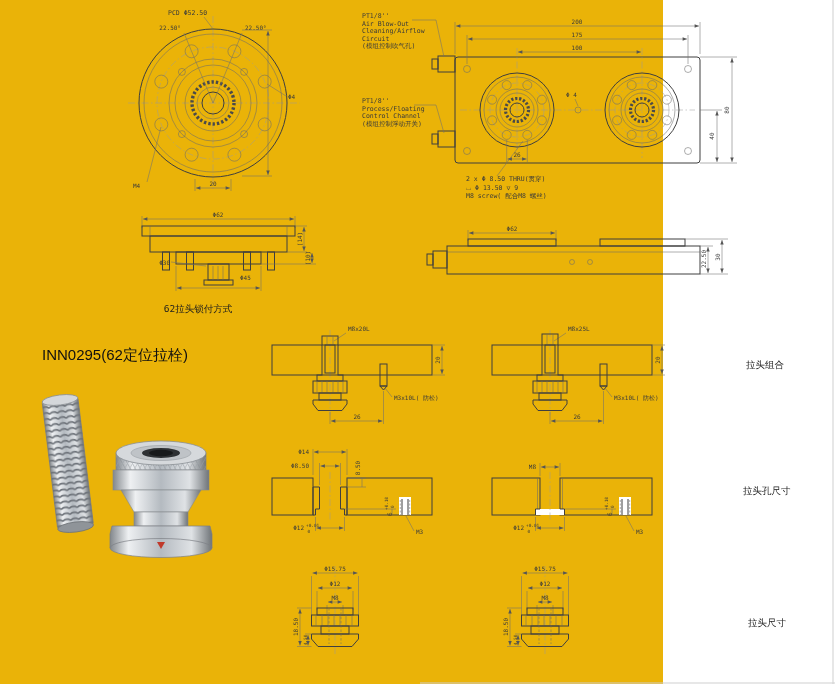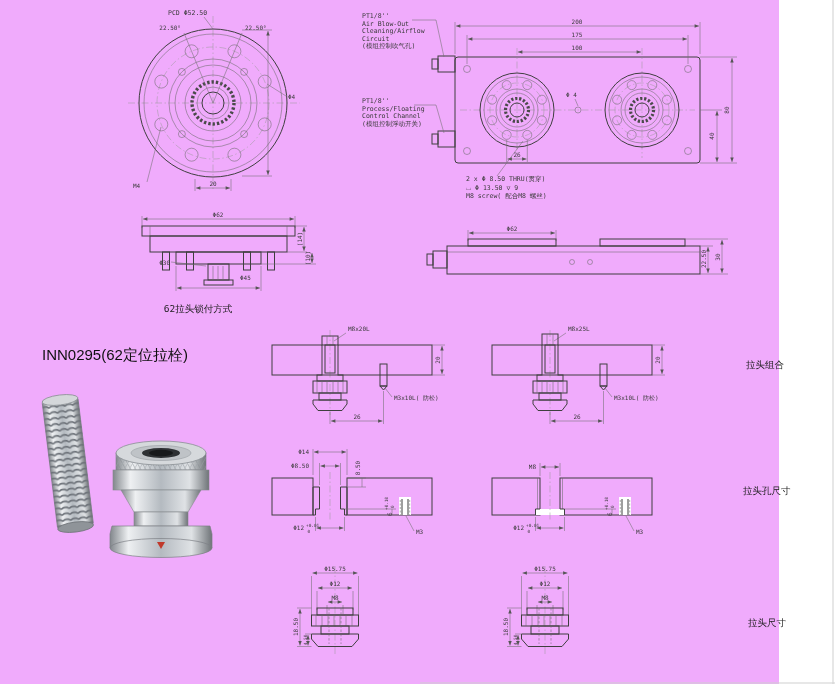--- a/index.html
+++ b/index.html
@@ -1,16 +1,16 @@
 <!DOCTYPE html>
 <html><head>
 <meta charset="utf-8">
 <style>
   html,body{margin:0;padding:0;background:#fff;width:835px;height:684px;overflow:hidden}
-  #stage{position:relative;width:779px;height:684px;background:#f0abfc}
+  #stage{position:relative;width:663px;height:684px;background:#eab308}
   svg{display:block}
   text{font-family:"DejaVu Sans Mono","DejaVu Sans",monospace;fill:#3a3a3a}
   .dim{font-size:6.5px}
   .dimS{font-size:6px}
   .tol{font-size:4.4px}
   .note{font-size:6.5px}
   .cap{font-size:9.5px;fill:#1d1d1d}
   .title{font-size:15px;font-family:"Liberation Sans",sans-serif;fill:#101010}
   .amid{text-anchor:middle}
   .aend{text-anchor:end}

